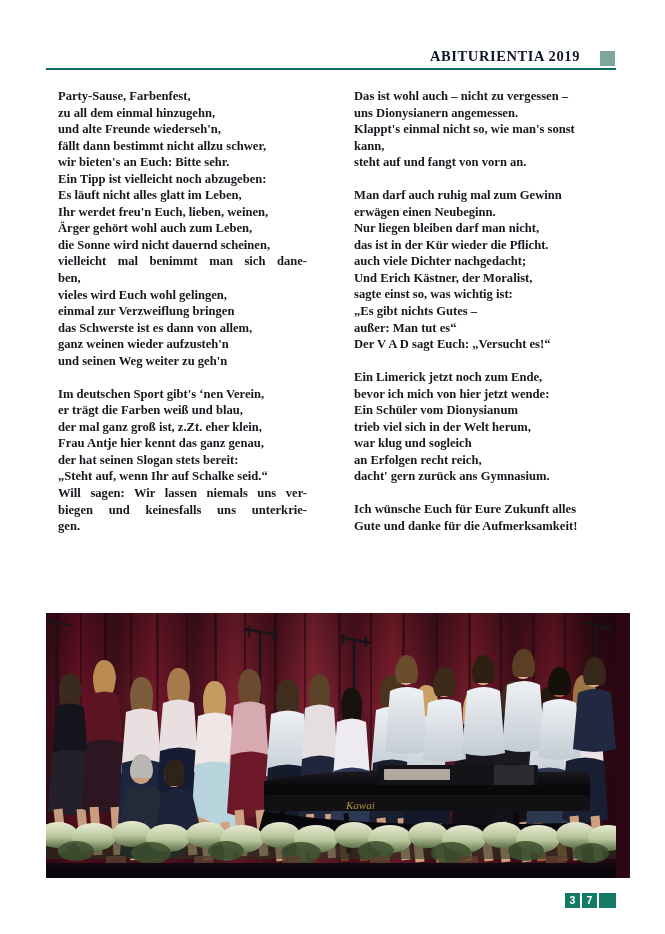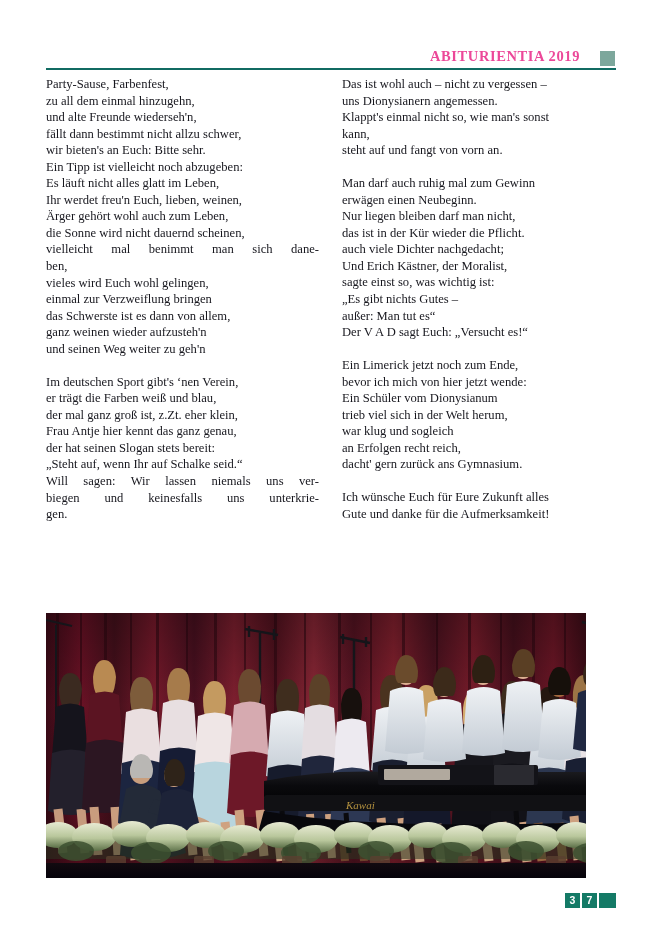--- a/index.html
+++ b/index.html
@@ -31,21 +31,21 @@
     height: 30px;
   }
   .header-title {
     position: absolute;
     right: 35px;
     bottom: 5px;
     font-family: "Liberation Serif", serif;
     font-weight: bold;
     font-size: 14.5px;
     letter-spacing: 0.6px;
-    color: #ec4899;
+    color: #0f172a;
     white-space: nowrap;
   }
   .header-square {
     position: absolute;
     right: 0px;
     bottom: 4px;
     width: 15px;
     height: 15px;
     background: #7da79c;
   }
@@ -67,42 +67,43 @@
     display: flex;
     gap: 23px;
   }
   .col {
     width: 273px;
     font-size: 12.6px;
     line-height: 16.55px;
     color: #17171e;
   }
   .para {
-    margin: 0;
+    margin: 12px;
+    font-weight: bold;
   }
   .para + .para {
     margin-top: 16.4px;
   }
   .line {
     display: block;
     white-space: pre-wrap;
   }
   .just {
     display: block;
     text-align: justify;
     text-align-last: justify;
     white-space: normal;
   }
 
   
   .photo {
     position: absolute;
     left: 46px;
     top: 613px;
-    width: 540px;
+    width: 584px;
     height: 265px;
     overflow: hidden;
     background: #2a0712;
   }
   .photo svg { display: block; }
 
   
   .footer {
     position: absolute;
     left: 46px;

